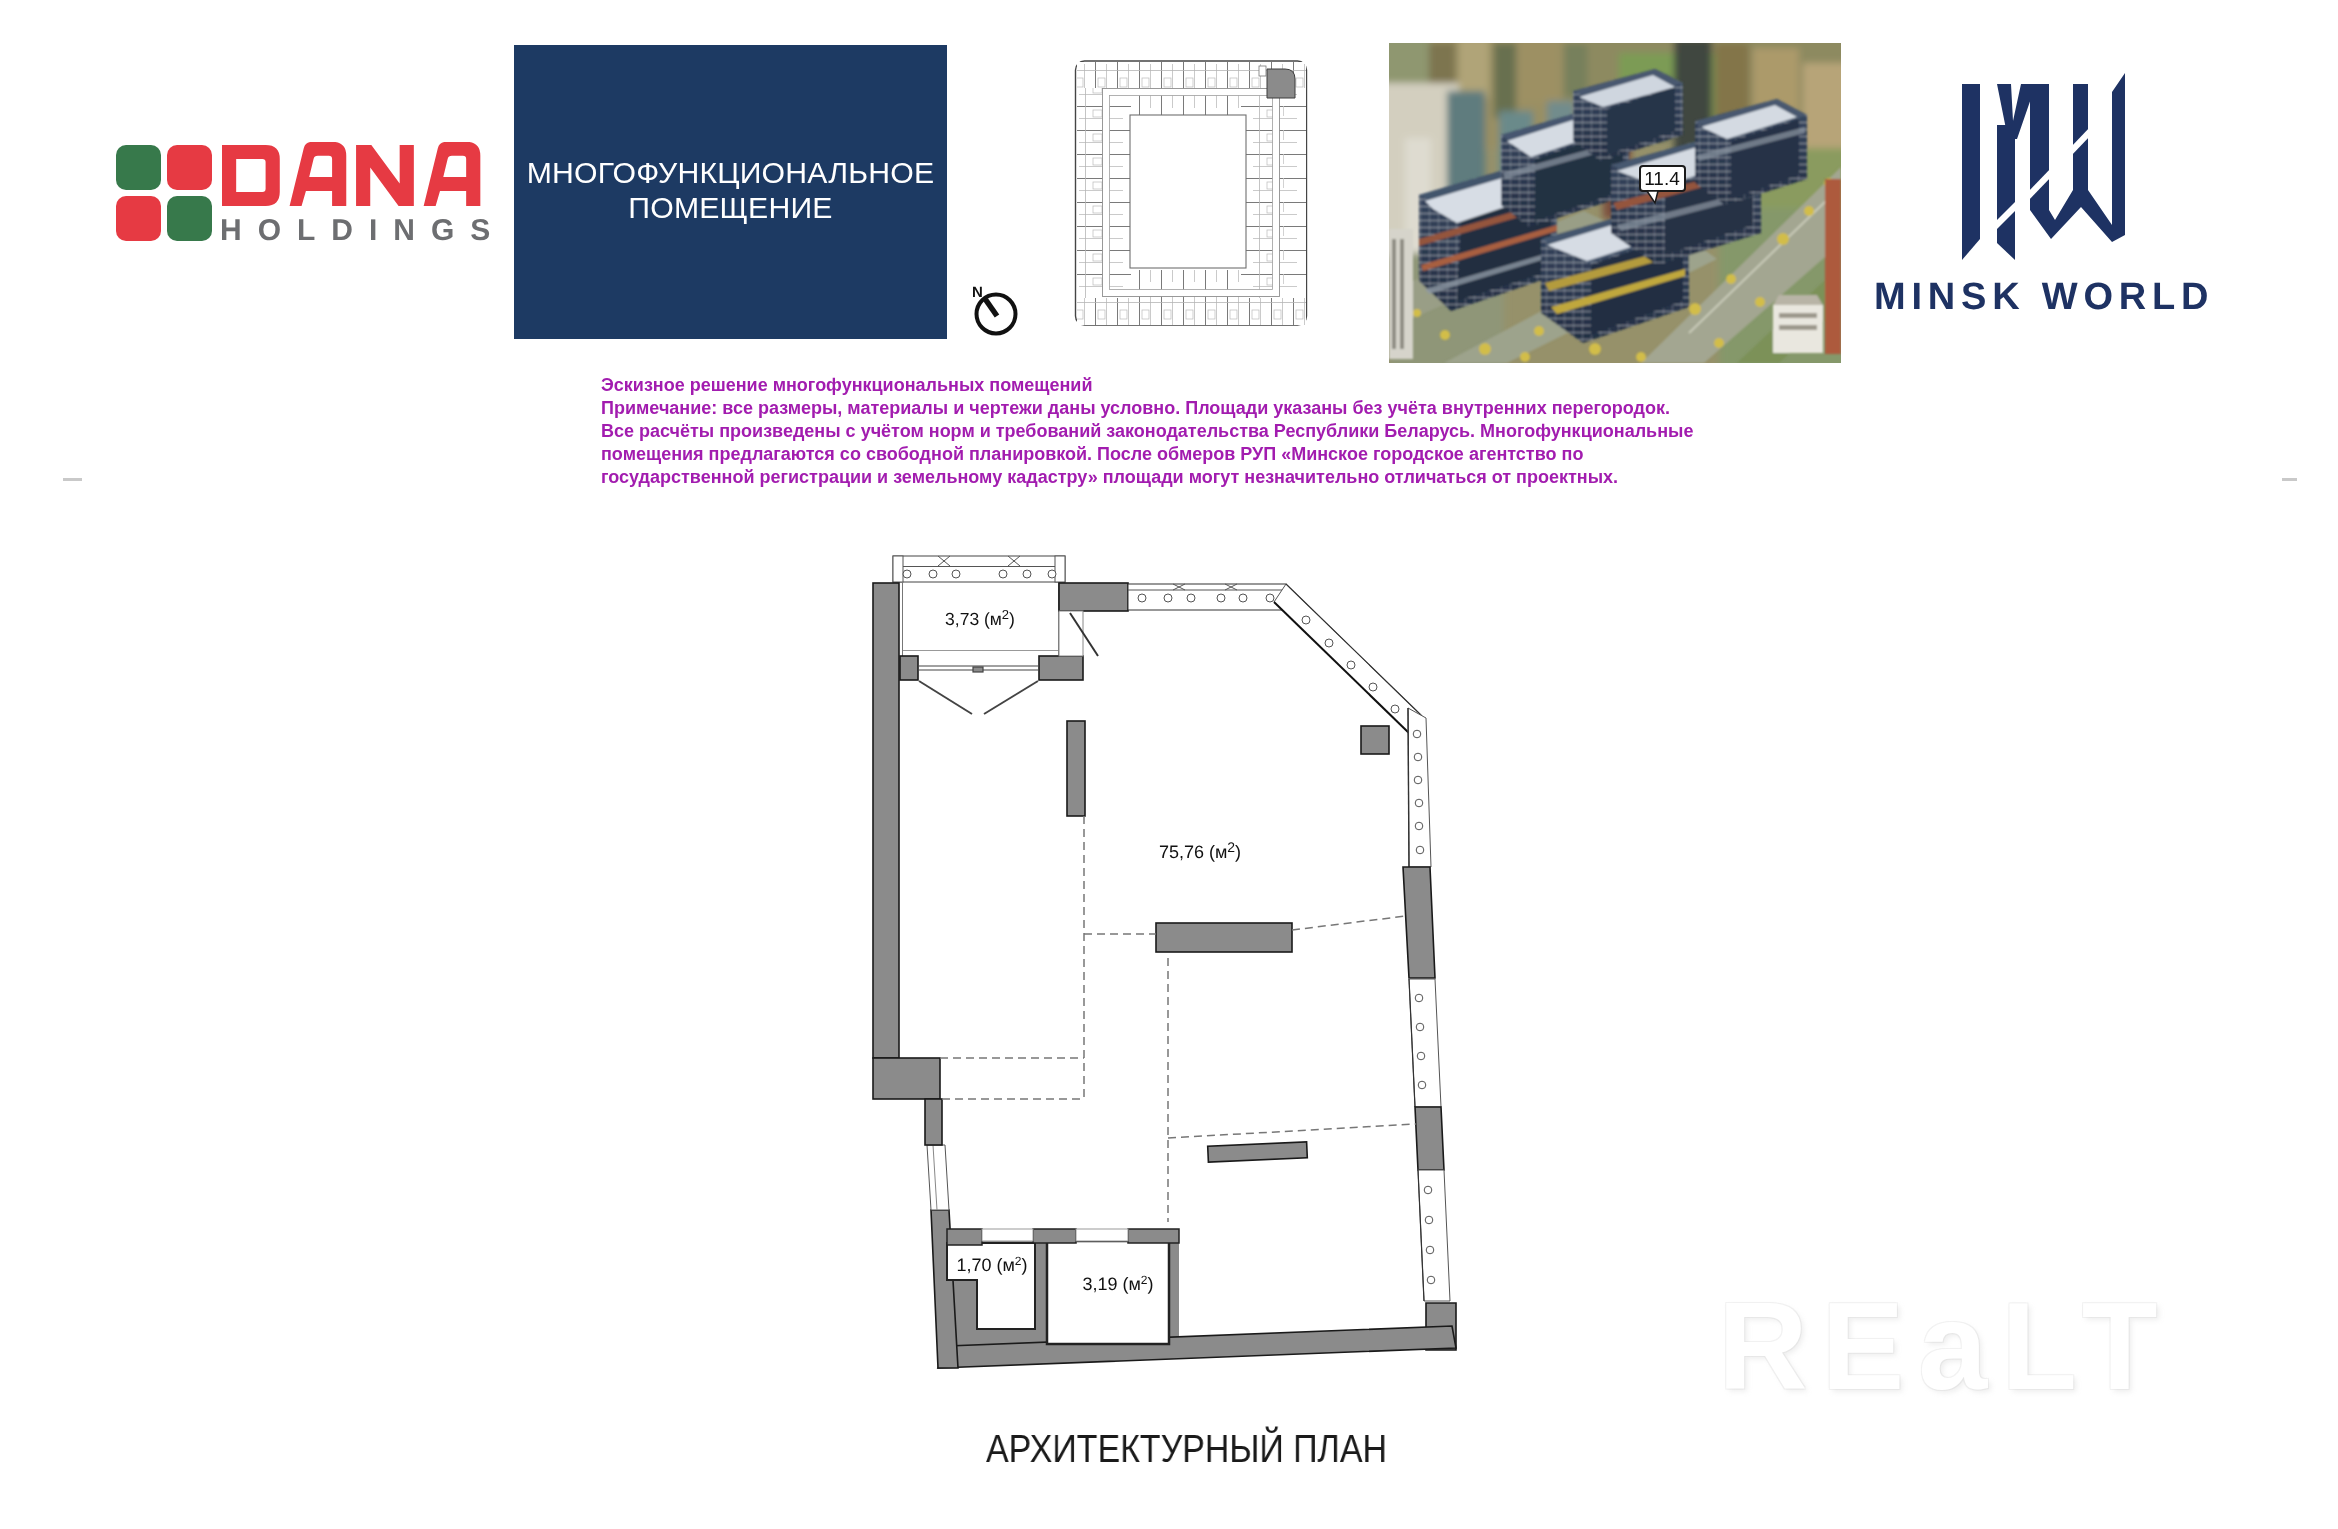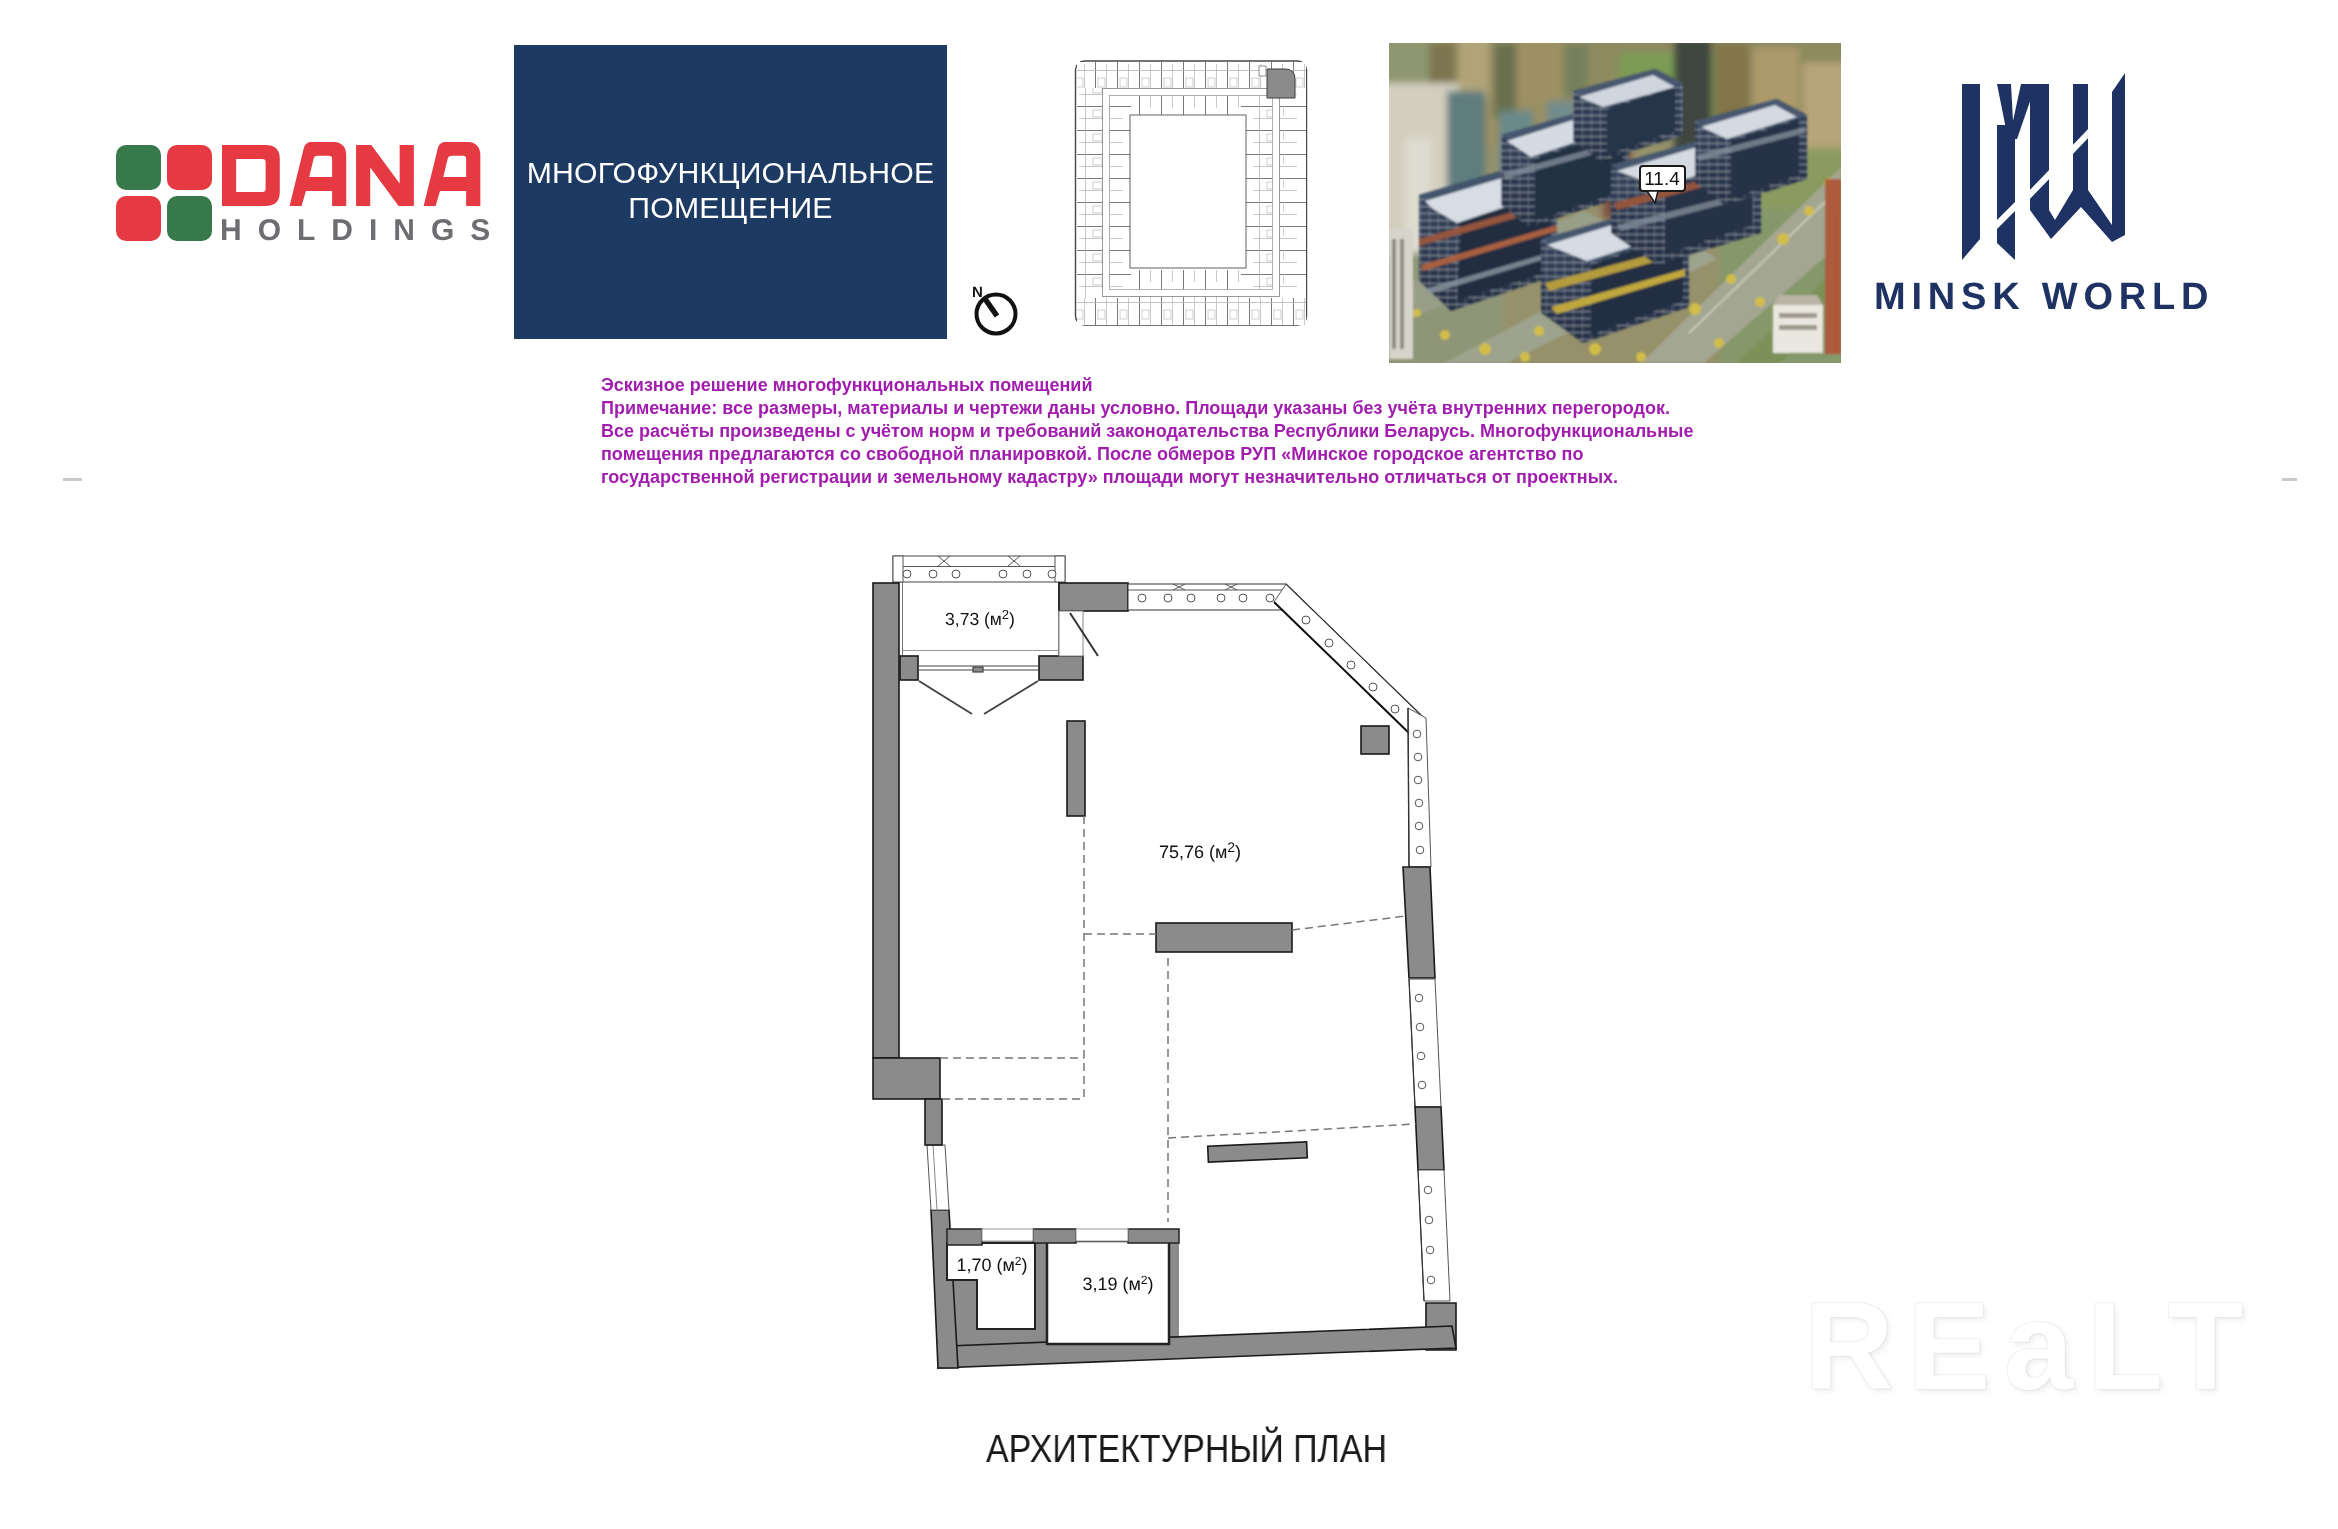--- a/index.html
+++ b/index.html
@@ -410,18 +410,18 @@
   </g>
 
   <text x="340" y="318" font-size="18" fill="#111" text-anchor="middle">75,76 (м<tspan font-size="14" dy="-6">2</tspan><tspan dy="6">)</tspan></text>
 
   <text x="132" y="731" font-size="18" fill="#111" text-anchor="middle">1,70 (м<tspan font-size="12" dy="-6">2</tspan><tspan dy="6">)</tspan></text>
 
   <text x="258" y="750" font-size="18" fill="#111" text-anchor="middle">3,19 (м<tspan font-size="12" dy="-6">2</tspan><tspan dy="6">)</tspan></text>
   </g>
 </svg>
 
-<div class="abs" style="left:1804px;top:1275px;font-size:124px;font-weight:bold;letter-spacing:14px;color:#fff;text-shadow:3px 3px 5px rgba(190,190,190,0.25), -1px -1px 0 #f3f3f3, 1px -1px 0 #f3f3f3, -1px 1px 0 #f3f3f3, 1px 1px 0 #f3f3f3;">REaLT</div>
+<div class="abs" style="left:1718px;top:1275px;font-size:124px;font-weight:bold;letter-spacing:14px;color:#fff;text-shadow:3px 3px 5px rgba(190,190,190,0.25), -1px -1px 0 #f3f3f3, 1px -1px 0 #f3f3f3, -1px 1px 0 #f3f3f3, 1px 1px 0 #f3f3f3;">REaLT</div>
 
 <div class="abs" style="left:986px;top:1427px;font-size:39px;color:#1a1a1a;letter-spacing:0px;transform:scaleX(0.87);transform-origin:0 0;white-space:nowrap;">АРХИТЕКТУРНЫЙ ПЛАН</div>
 
 <div class="abs" style="left:63px;top:478px;width:19px;height:3px;background:#c9c9c9;"></div>
 <div class="abs" style="left:2282px;top:478px;width:15px;height:3px;background:#c9c9c9;"></div>
 
 </body></html>

